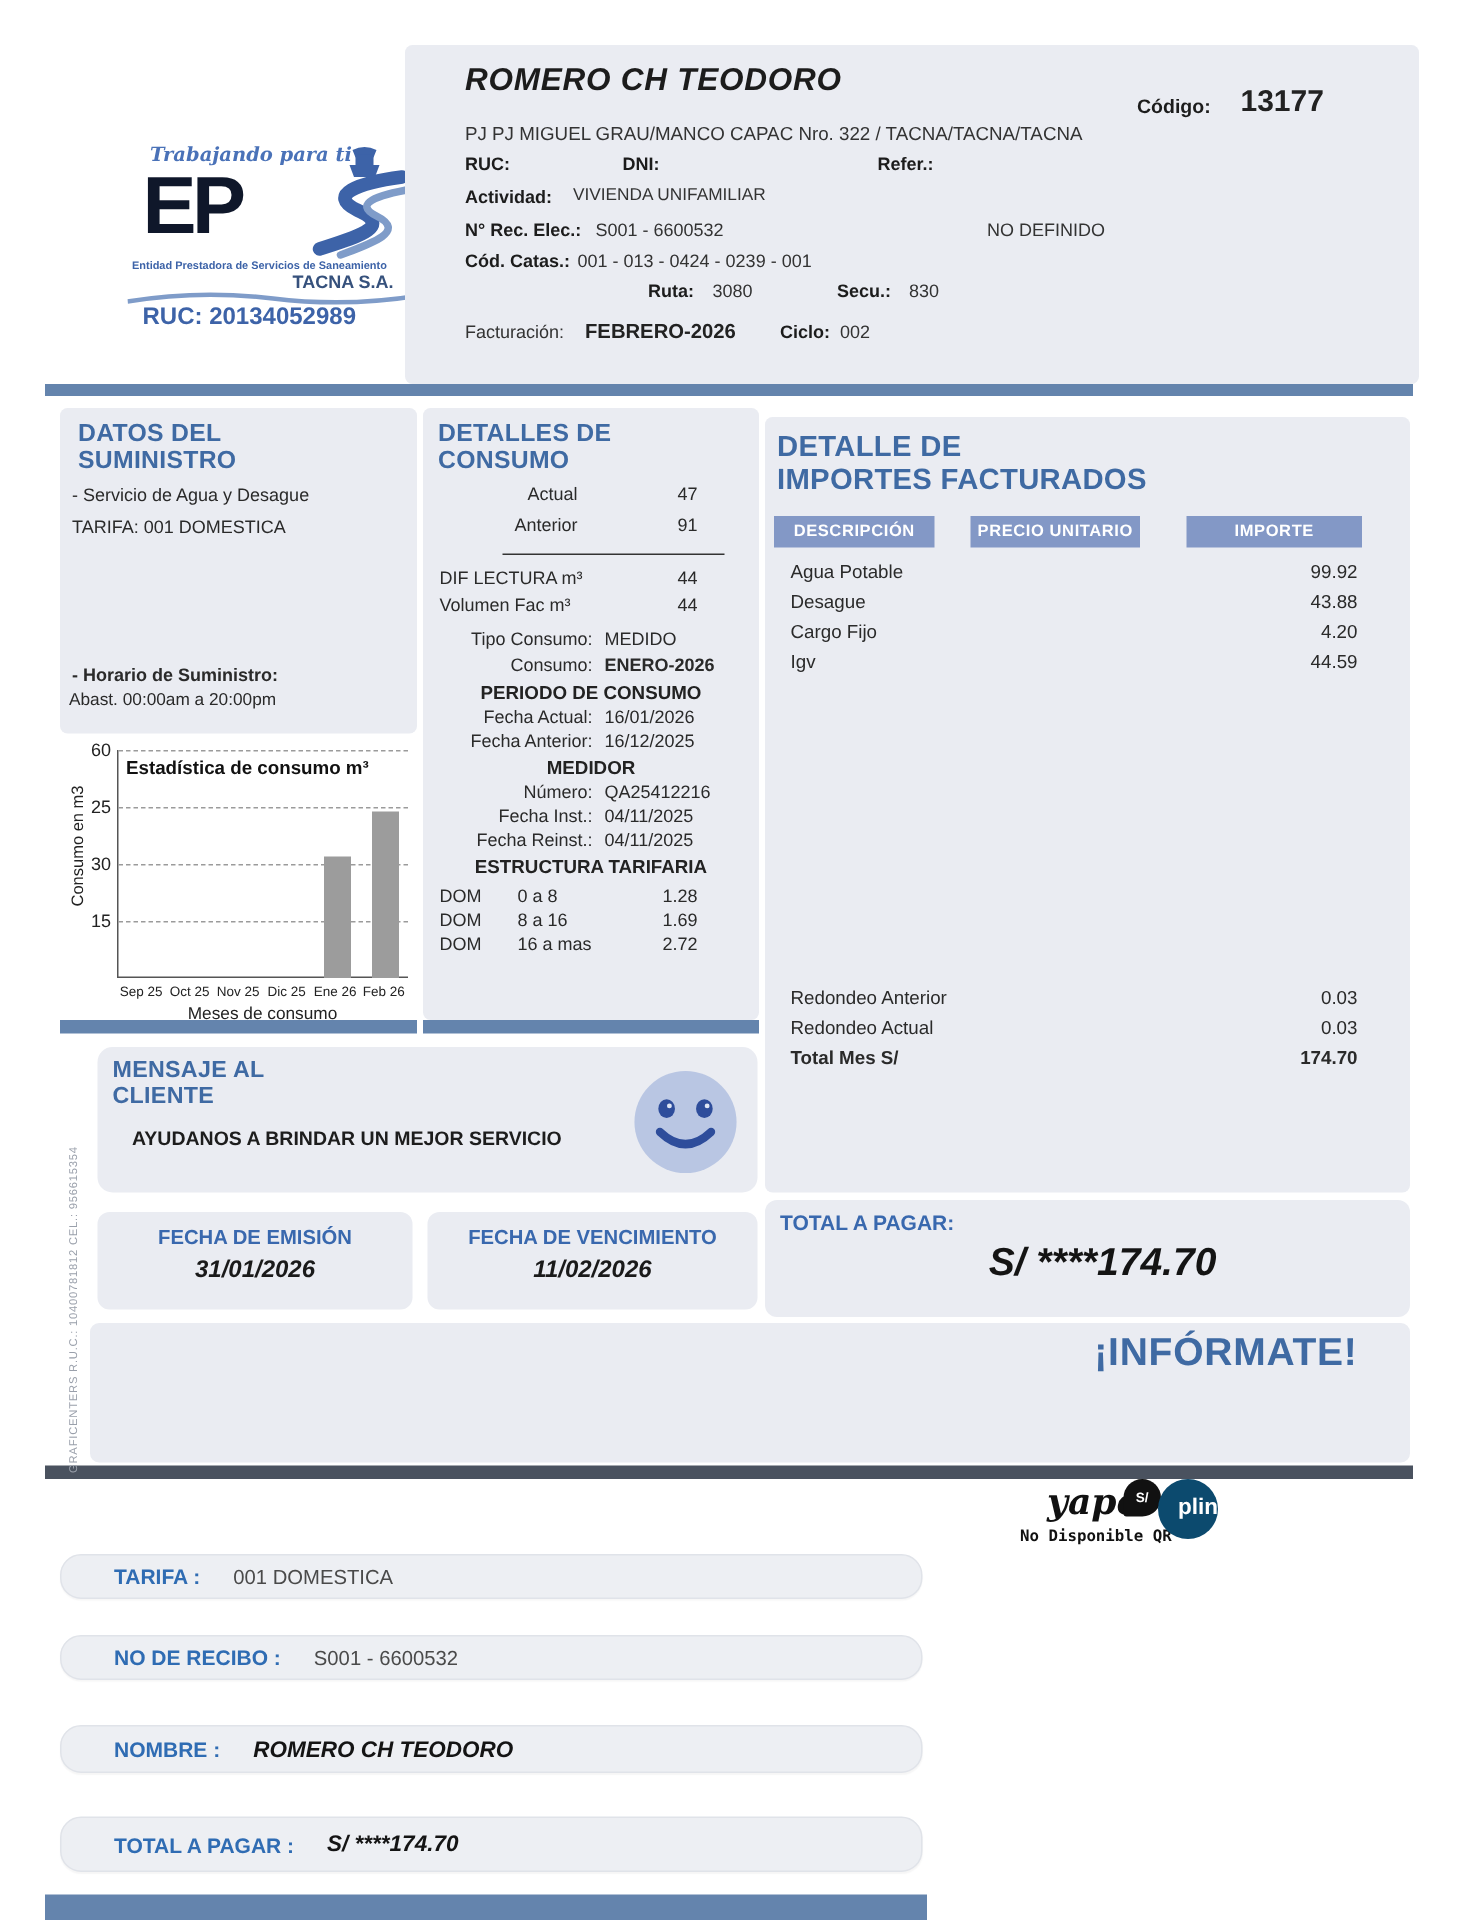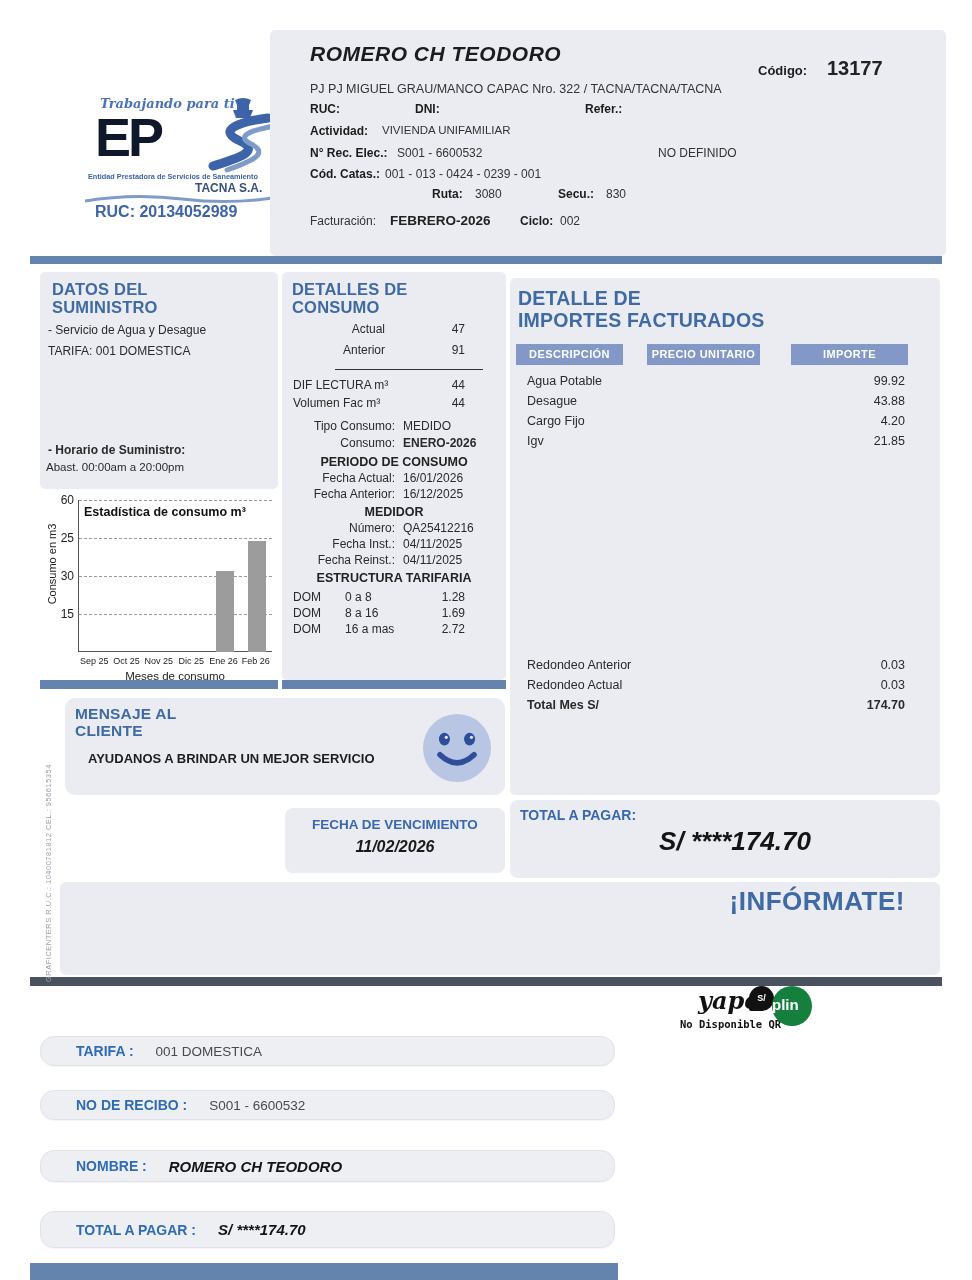--- a/index.html
+++ b/index.html
@@ -188,21 +188,21 @@
     <div class="abs chip" style="left:137px; top:66px; width:113px; height:21px;">PRECIO UNITARIO</div>
     <div class="abs chip" style="left:281px; top:66px; width:117px; height:21px;">IMPORTE</div>
     <div id="importes-rows">
         <div class="abs txt12" style="left:17px; top:96px; font-size:12.5px;">Agua Potable</div>
         <div class="abs txt12 rt" style="left:310px; top:96px; width:85px; font-size:12.5px;">99.92</div>
         <div class="abs txt12" style="left:17px; top:116px; font-size:12.5px;">Desague</div>
         <div class="abs txt12 rt" style="left:310px; top:116px; width:85px; font-size:12.5px;">43.88</div>
         <div class="abs txt12" style="left:17px; top:136px; font-size:12.5px;">Cargo Fijo</div>
         <div class="abs txt12 rt" style="left:310px; top:136px; width:85px; font-size:12.5px;">4.20</div>
         <div class="abs txt12" style="left:17px; top:156px; font-size:12.5px;">Igv</div>
-        <div class="abs txt12 rt" style="left:310px; top:156px; width:85px; font-size:12.5px;">21.85</div>
+        <div class="abs txt12 rt" style="left:310px; top:156px; width:85px; font-size:12.5px;">44.59</div>
       </div>
     <span class="abs txt12" style="left:17px; top:380px; font-size:12.5px;">Redondeo Anterior</span>
     <span class="abs txt12 rt" style="left:310px; top:380px; width:85px; font-size:12.5px;">0.03</span>
     <span class="abs txt12" style="left:17px; top:400px; font-size:12.5px;">Redondeo Actual</span>
     <span class="abs txt12 rt" style="left:310px; top:400px; width:85px; font-size:12.5px;">0.03</span>
     <span class="abs txt12 b" style="left:17px; top:420px; font-size:12.5px;">Total Mes S/</span>
     <span class="abs txt12 b rt" style="left:310px; top:420px; width:85px; font-size:12.5px;">174.70</span>
   </div>
 
   <div class="abs panel" style="left:65px; top:698px; width:440px; height:97px; border-radius:10px;">
@@ -215,40 +215,44 @@
       <circle cx="50" cy="50" r="46" fill="#b9c6e3"></circle>
       <path d="M14 70 A46 46 0 0 0 72 93 A46 46 0 0 1 14 70" fill="#5a76b5" opacity="0.75"></path>
       <ellipse cx="33" cy="38" rx="7.5" ry="8.5" fill="#2e4d9b"></ellipse>
       <ellipse cx="67" cy="38" rx="7.5" ry="8.5" fill="#2e4d9b"></ellipse>
       <circle cx="35.5" cy="35.5" r="2.2" fill="#dfe6f4"></circle>
       <circle cx="69.5" cy="35.5" r="2.2" fill="#dfe6f4"></circle>
       <path d="M27 59 Q50 81 73 59" stroke="#2e4d9b" stroke-width="7.5" fill="none" stroke-linecap="round"></path>
     </svg>
   </div>
 
+  <div class="abs panel" style="left:65px; top:808px; width:210px; height:65px; border-radius:8px;">
+    <div class="ctr b" style="margin-top:9px; font-size:13.5px; color:#3968ae;">FECHA DE EMISIÓN</div>
+    <div class="ctr b i" style="margin-top:6px; font-size:16px; color:#1a1a1a;">31/01/2026</div>
+  </div>
   <div class="abs panel" style="left:285px; top:808px; width:220px; height:65px; border-radius:8px;">
     <div class="ctr b" style="margin-top:9px; font-size:13.5px; color:#3968ae;">FECHA DE VENCIMIENTO</div>
     <div class="ctr b i" style="margin-top:6px; font-size:16px; color:#1a1a1a;">11/02/2026</div>
   </div>
 
   <div class="abs panel" style="left:510px; top:800px; width:430px; height:78px; border-radius:8px;">
     <div class="abs b" style="left:10px; top:7px; font-size:14px; color:#3968ae;">TOTAL A PAGAR:</div>
     <div class="abs b i ctr" style="left:60px; top:26px; width:330px; font-size:26px; color:#141414;">S/ ****174.70</div>
   </div>
 
   <div class="abs panel" style="left:60px; top:882px; width:880px; height:93px; border-radius:6px;">
     <div class="abs b rt" style="right:35px; top:4px; font-size:26px; color:#3f6aa3; letter-spacing:0.5px;">¡INFÓRMATE!</div>
   </div>
 
   <div class="abs bar-dark" style="left:30px; top:977px; width:912px; height:9px;"></div>
 
   <div class="abs" style="left:698px; top:986px; font-family:'DejaVu Serif',serif; font-style:italic; font-weight:bold; font-size:24px; color:#111;">yape</div>
   <div class="abs" style="left:749px; top:986px; width:25px; height:25px; border-radius:50% 50% 50% 8%; background:#111; color:#fff; font-size:9px; font-weight:bold; text-align:center; line-height:25px;">S/</div>
   <div class="abs mono b" style="left:680px; top:1018px; font-size:10.5px; color:#111;">No Disponible QR</div>
-  <div class="abs" style="left:772px; top:986px; width:40px; height:40px; border-radius:50%; background:#15803d; color:#fff; font-weight:bold; font-size:15px; text-align:left; line-height:38px;">plin</div>
+  <div class="abs" style="left:772px; top:986px; width:40px; height:40px; border-radius:50%; background:#0c4a6e; color:#fff; font-weight:bold; font-size:15px; text-align:right; line-height:38px;">plin</div>
 
   <div id="resumen-pills">
       <div class="pill" style="top: 1036px; height: 30px;">
         <span class="plabel">TARIFA :</span>
         <span class="pval">001 DOMESTICA</span>
       </div>
       <div class="pill" style="top: 1090px; height: 30px;">
         <span class="plabel">NO DE RECIBO :</span>
         <span class="pval">S001 - 6600532</span>
       </div>

